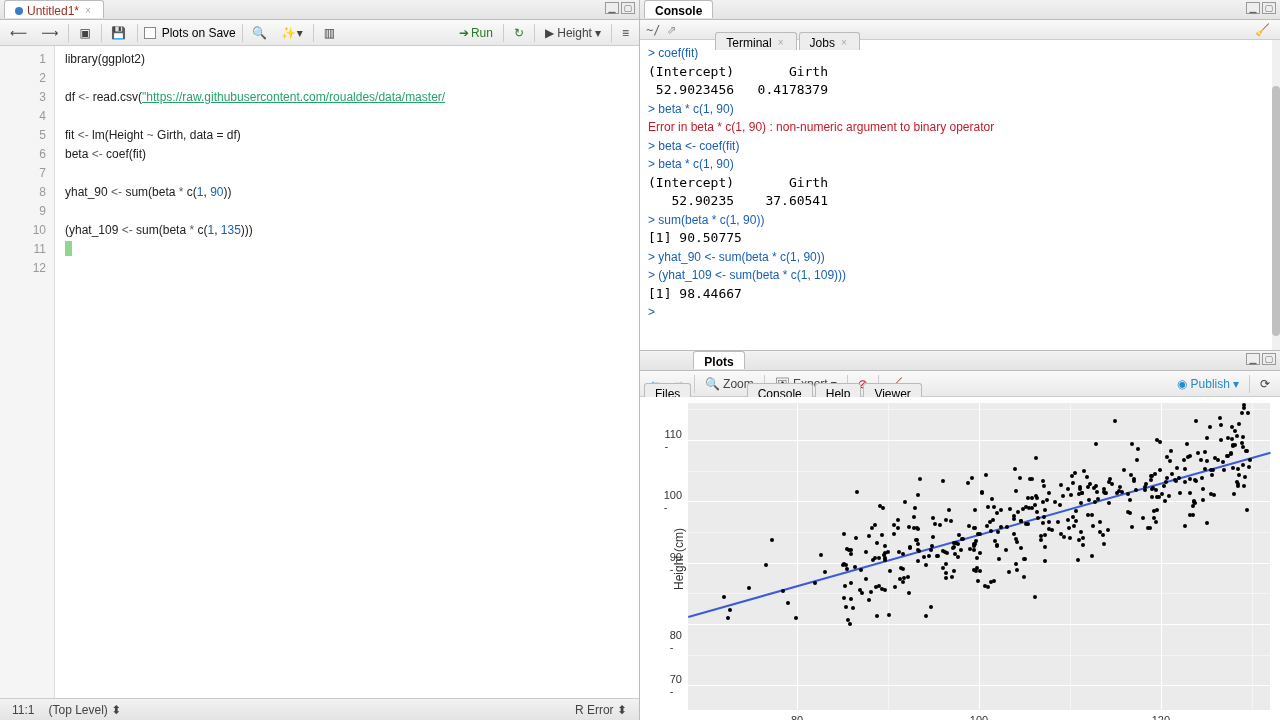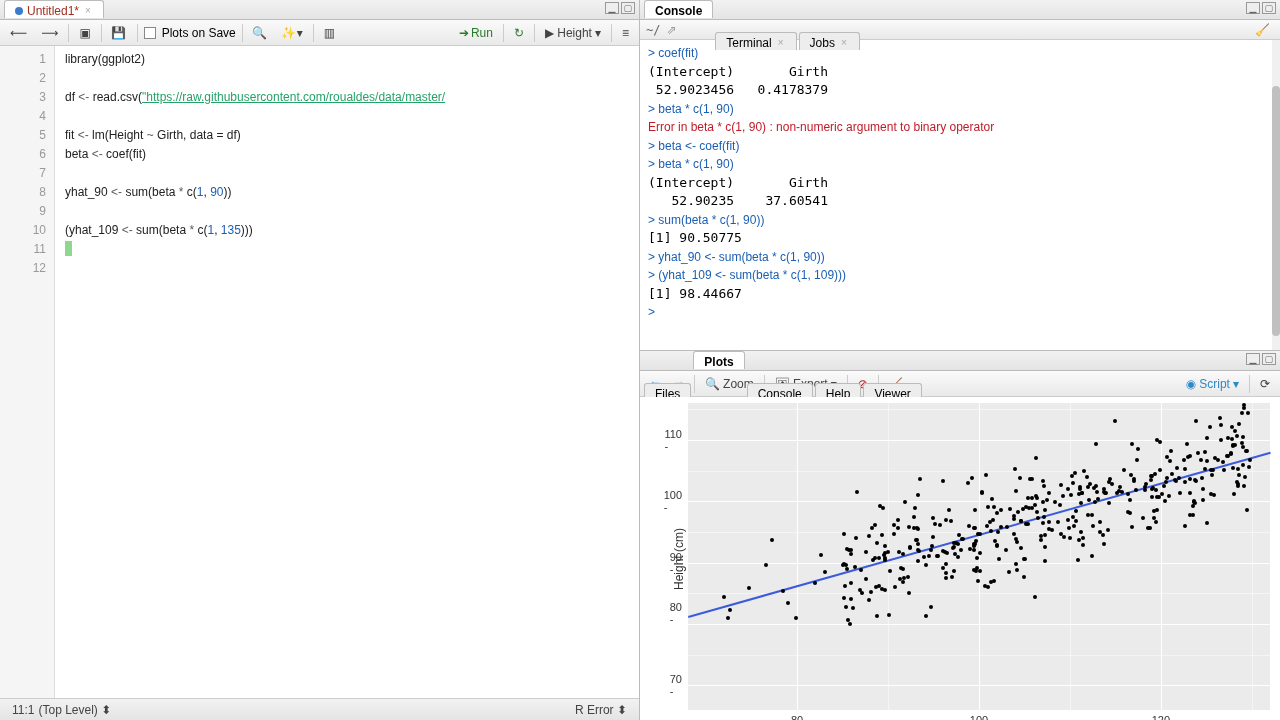--- a/index.html
+++ b/index.html
@@ -29,21 +29,21 @@
 
 .editor { flex:1; display:flex; font-family: Menlo,Consolas,monospace; font-size:13px; background:#fff; overflow:hidden; }
 .gutter { width:55px; background:#f5f5f5; border-right:1px solid #ddd; text-align:right; padding:4px 8px 0 0; color:#999; line-height:19px; }
 .code { flex:1; padding:4px 0 0 10px; line-height:19px; white-space:pre; color:#222; }
 .code .str { color:#26a269; text-decoration:underline; }
 .code .num { color:#1a5fb4; }
 .code .op { color:#5e5c64; }
 .code .cursor { display:inline-block; width:7px; height:15px; background:#8fd68f; vertical-align:text-bottom; }
 
 
-.status { height:22px; background:linear-gradient(#f2f2f2,#e4e4e4); border-top:1px solid #ccc; display:flex; align-items:center; padding:0 12px; gap:4px; font-size:11px; color:#444; }
+.status { height:22px; background:linear-gradient(#f2f2f2,#e4e4e4); border-top:1px solid #ccc; display:flex; align-items:center; padding:0 12px; gap:14px; font-size:11px; color:#444; }
 
 
 .console-out { flex:1; font-family: Menlo,Consolas,monospace; font-size:13px; padding:4px 8px; line-height:18.5px; white-space:pre; overflow:hidden; position:relative; }
 .console-out .prompt { color:#1a5fb4; }
 .console-out .err { color:#c01c28; }
 .console-scroll { position:absolute; right:0; top:0; width:8px; height:100%; background:#f0f0f0; }
 .console-thumb { position:absolute; right:0; top:46px; width:8px; height:250px; background:#c0c0c0; border-radius:4px; }
 
 
 .br-pane { height:370px; display:flex; flex-direction:column; border-top:1px solid #bbb; }
@@ -192,32 +192,32 @@
         <span class="tool-btn" style="color:#bbb">➡</span>
         <span class="tool-sep"></span>
         <span class="tool-btn">🔍 <span>Zoom</span></span>
         <span class="tool-sep"></span>
         <span class="tool-btn">🖼 <span>Export</span> ▾</span>
         <span class="tool-sep"></span>
         <span class="tool-btn" style="color:#c01c28">⊘</span>
         <span class="tool-sep"></span>
         <span class="tool-btn" style="color:#c9a868">🧹</span>
         <span class="spacer"></span>
-        <span class="tool-btn" style="color:#2a8aca">◉ <span>Script</span> ▾</span>
+        <span class="tool-btn" style="color:#2a8aca">◉ <span>Publish</span> ▾</span>
         <span class="tool-sep"></span>
         <span class="tool-btn">⟳</span>
       </div>
       <div class="plot-area">
         <div class="ylab">Height (cm)</div>
         <div class="plot-inner" id="plot-inner">
             <div class="panel-bg"></div>
             <div class="gridline" style="left:0;right:0;height:1px;top:282.44px"></div>
             <div class="ytick" style="top:282.44px">70 -</div>
             <div class="gridline" style="left:0;right:0;height:1px;top:221.04px"></div>
-            <div class="ytick" style="top:210px">80 -</div>
+            <div class="ytick" style="top:238px">80 -</div>
             <div class="gridline" style="left:0;right:0;height:1px;top:159.64000000000001px"></div>
             <div class="ytick" style="top:159.64000000000001px">90 -</div>
             <div class="gridline" style="left:0;right:0;height:1px;top:98.23999999999998px"></div>
             <div class="ytick" style="top:98.23999999999998px">100 -</div>
             <div class="gridline" style="left:0;right:0;height:1px;top:36.839999999999975px"></div>
             <div class="ytick" style="top:36.839999999999975px">110 -</div>
             <div class="gridline" style="top:0;bottom:0;width:1px;left:109.125px"></div>
             <div class="xtick" style="left:109.125px">80</div>
             <div class="gridline" style="top:0;bottom:0;width:1px;left:291px"></div>
             <div class="xtick" style="left:291px">100</div>

